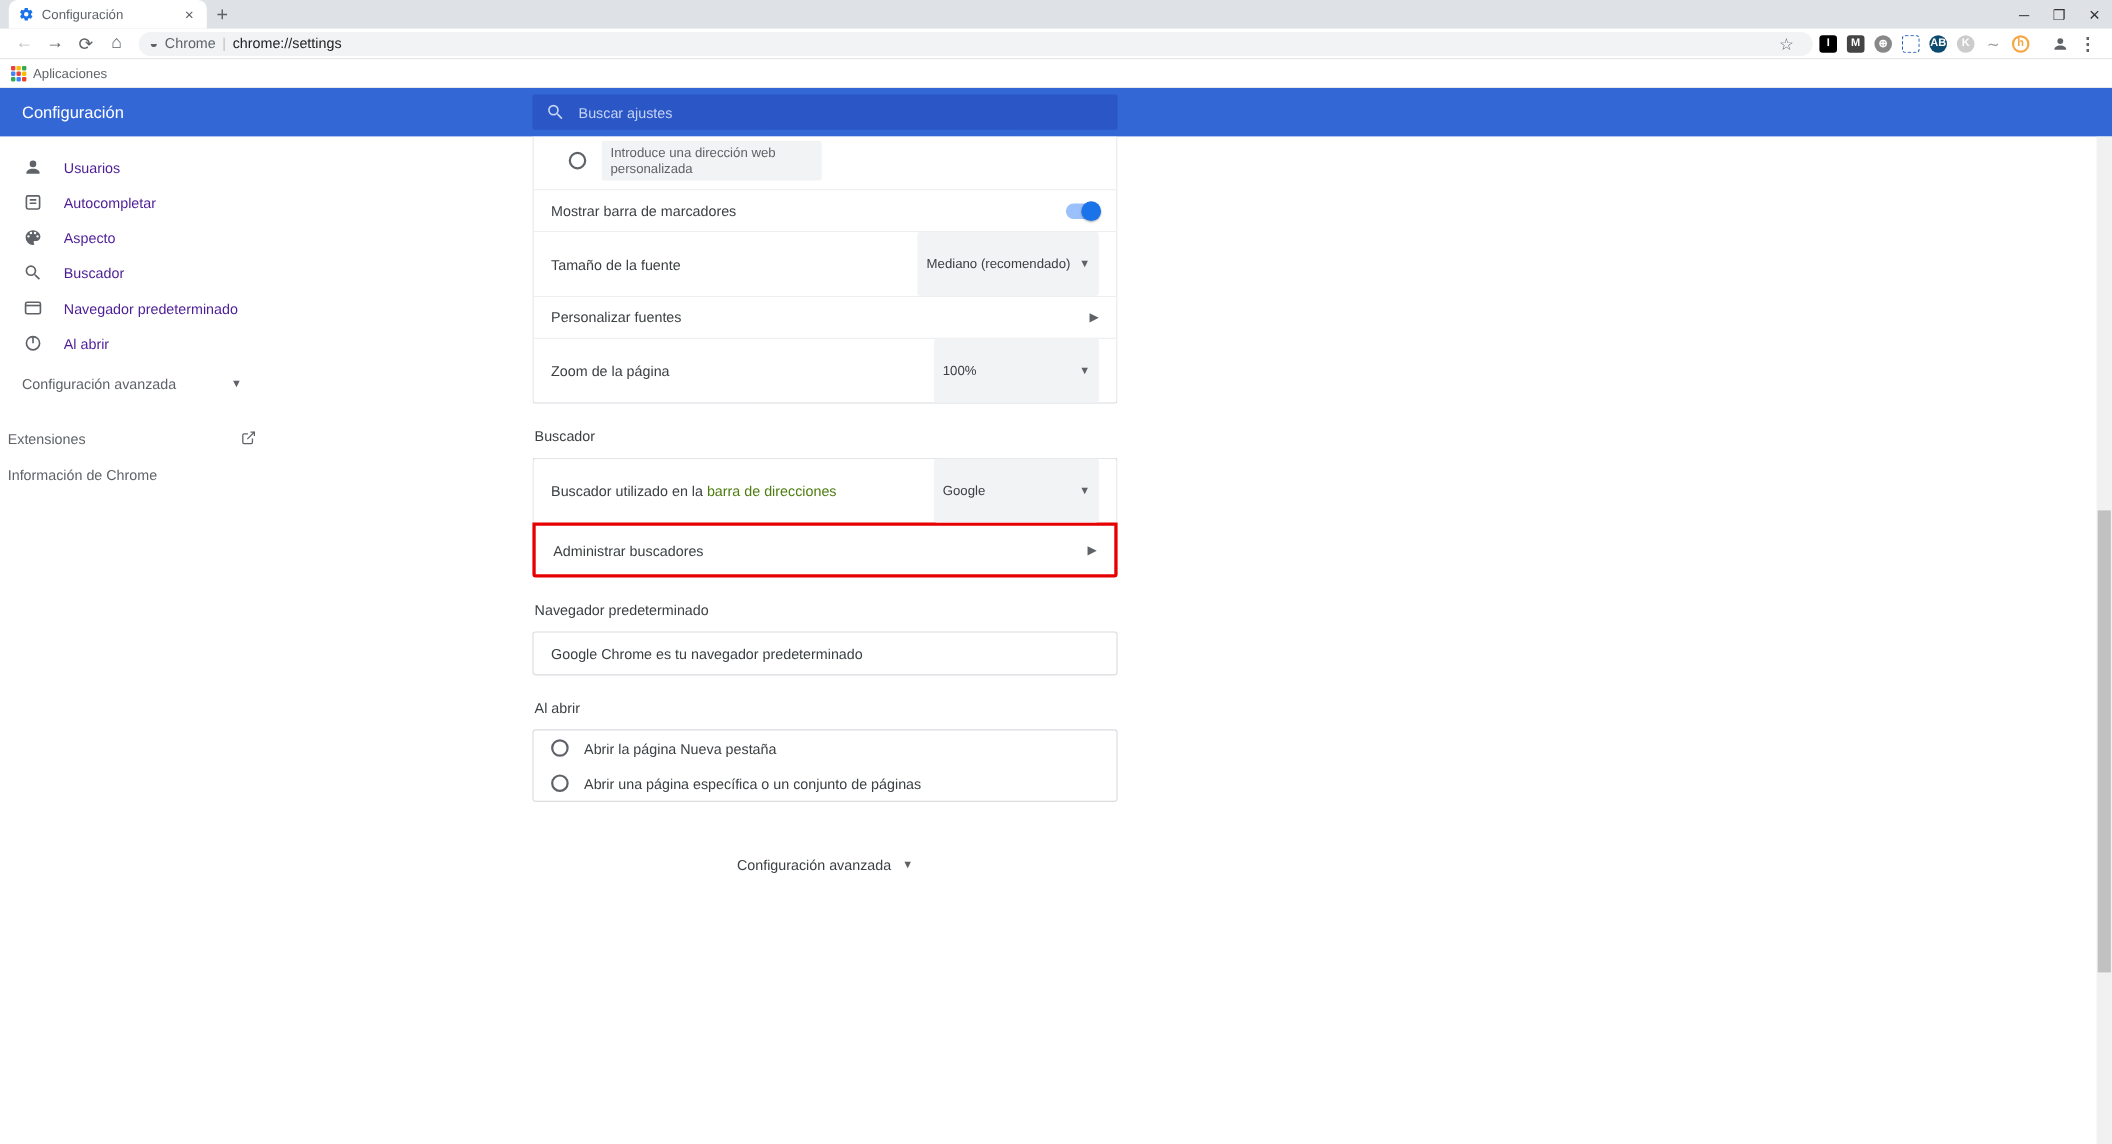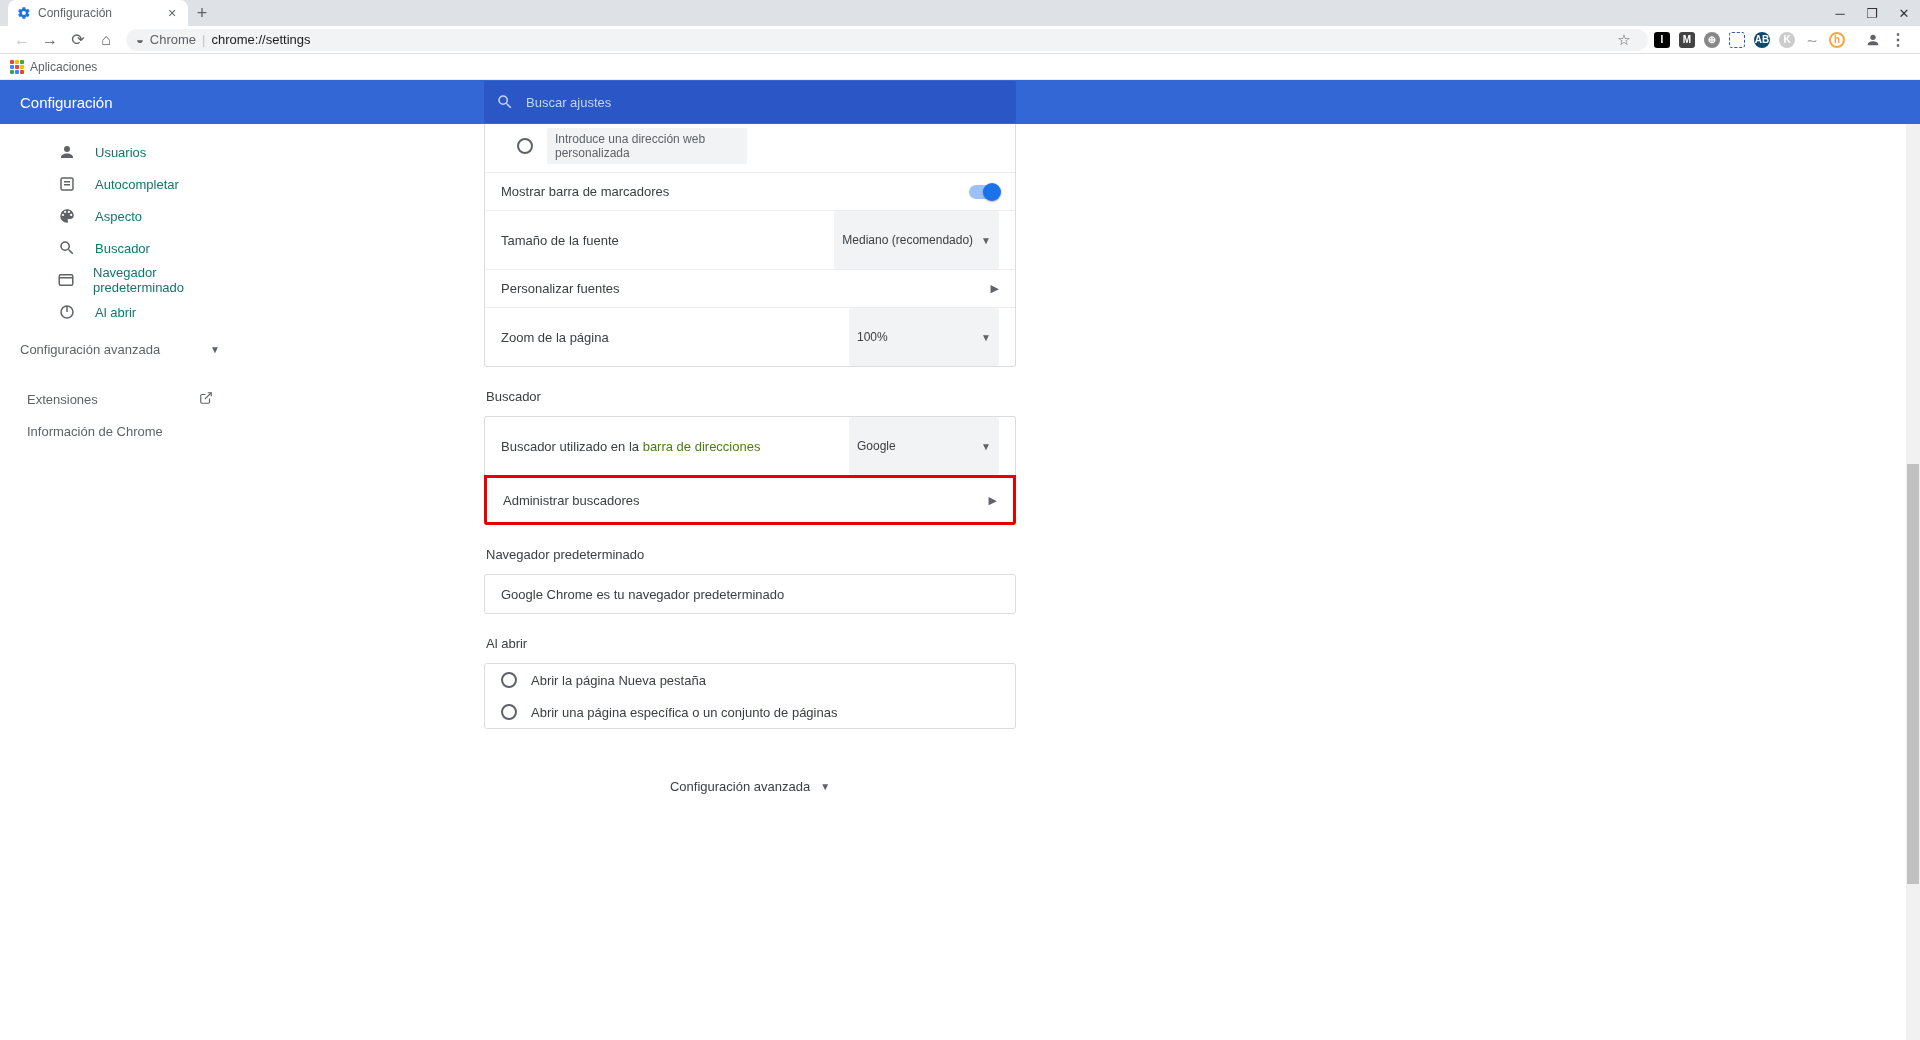--- a/index.html
+++ b/index.html
@@ -28,31 +28,31 @@
 .ext-icon { width: 16px; height: 16px; border-radius: 3px; display: flex; align-items: center; justify-content: center; font-size: 10px; font-weight: bold; }
 
 
 .bookmarks { height: 26px; background: #fff; display: flex; align-items: center; padding: 0 10px; font-size: 12px; color: #5f6368; border-bottom: 1px solid #e8eaed; }
 .apps-icon { width: 14px; height: 14px; margin-right: 6px; display: grid; grid-template-columns: repeat(3,1fr); grid-template-rows: repeat(3,1fr); gap: 1px; }
 .apps-icon span { width: 4px; height: 4px; border-radius: 1px; }
 
 
 .page-header { height: 44px; background: #3367d6; display: flex; align-items: center; position: relative; }
 .page-title { color: #fff; font-size: 15px; font-weight: 400; padding-left: 20px; }
-.search-settings { position: absolute; left: 484px; width: 532px; height: 42px; background: #2a56c6; border-radius: 2px; display: flex; align-items: center; padding: 0 12px; }
+.search-settings { position: absolute; left: 484px; width: 532px; height: 32px; background: #2a56c6; border-radius: 2px; display: flex; align-items: center; padding: 0 12px; }
 .search-settings input { flex: 1; background: transparent; border: none; outline: none; color: #fff; font-size: 13px; margin-left: 12px; }
 .search-settings input::placeholder { color: #c5d4f5; }
 
 
 .content-area { display: flex; height: calc(1040px - 26px - 28px - 26px - 44px); position: relative; }
 .sidebar-nav { width: 240px; padding: 12px 0; }
-.nav-item { display: flex; align-items: center; height: 32px; padding: 0 20px; font-size: 13px; color: #0f766e; cursor: pointer; margin-left: 37px; }
+.nav-item { display: flex; align-items: center; height: 32px; padding: 0 20px; font-size: 13px; color: #4c1d95; cursor: pointer; }
 .nav-icon { width: 20px; height: 20px; margin-right: 18px; display: flex; align-items: center; justify-content: center; color: #5f6368; }
 .nav-advanced { display: flex; align-items: center; justify-content: space-between; padding: 14px 20px; font-size: 13px; color: #5f6368; cursor: pointer; }
-.nav-link { display: flex; align-items: center; justify-content: space-between; padding: 0 27px; height: 32px; font-size: 13px; color: #5f6368; cursor: pointer; }
+.nav-link { display: flex; align-items: center; justify-content: space-between; padding: 0 7px; height: 32px; font-size: 13px; color: #5f6368; cursor: pointer; }
 
 .main-panel { flex: 1; position: relative; overflow-y: auto; }
 .settings-content { width: 532px; margin-left: 244px; }
 
 .card { background: #fff; border: 1px solid #dadce0; border-radius: 3px; margin-bottom: 20px; }
 .row { display: flex; align-items: center; justify-content: space-between; min-height: 38px; padding: 0 16px; font-size: 13px; color: #3c4043; border-top: 1px solid #eee; }
 .row:first-child { border-top: none; }
 .row.first-in-card { border-top: none; }
 .row-radio { display: flex; align-items: center; padding: 8px 16px; font-size: 13px; color: #3c4043; }
 .radio { width: 16px; height: 16px; border: 2px solid #5f6368; border-radius: 50%; margin-right: 14px; position: relative; }

